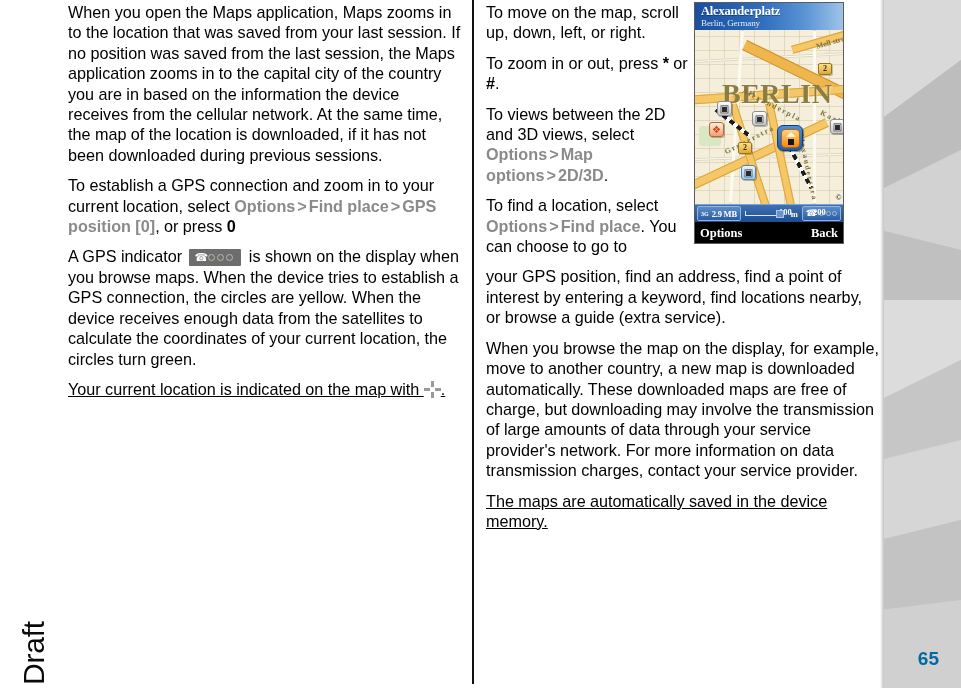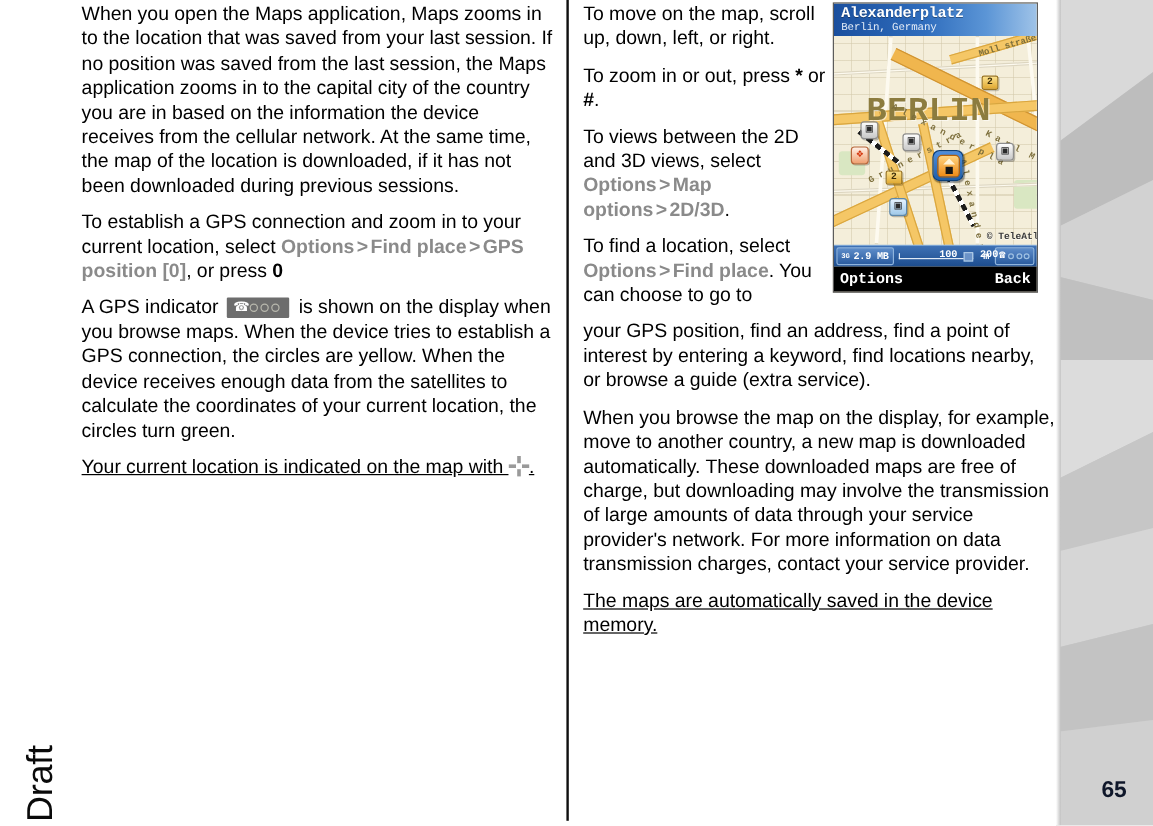--- a/index.html
+++ b/index.html
@@ -121,25 +121,25 @@
     display: block;
   }
   .loc-glyph .v { left: 7px;  top: 0;  width: 3px; height: 17px; }
   .loc-glyph .h { left: 0;  top: 7px;  width: 17px; height: 3px; }
   .loc-glyph .c { left: 6px; top: 6px; width: 5px; height: 5px; background:#fff; }
 
   
   .phone {
     position: absolute;
     left: 694px; top: 2px;
-    width: 171px; height: 242px;
+    width: 150px; height: 242px;
     border: 1px solid #5c5c5c;
     background: #f2ecd8;
     overflow: hidden;
-    font-family: Liberation Mono, monospace;
+    font-family: Liberation Serif, serif;
   }
   .phone-title {
     position: relative;
     height: 27px;
     background: linear-gradient(to right, #1a4f9e 0%, #2f6dbd 45%, #5b95d6 75%, #9fc3e8 100%);
     color: #ffffff;
     padding: 1px 5px 0 6px;
     overflow: hidden;
   }
   .phone-title .t1 {
@@ -372,21 +372,21 @@
     font-weight: bold;
     color: #101010;
     letter-spacing: -0.2px;
     white-space:nowrap;
   }
   .page-num {
     position:absolute;
     right: 22px; bottom: 18px;
     font-size: 19px;
     font-weight: bold;
-    color: #0f172a;
+    color: #0369a1;
   }
 </style>
 </head>
 <body>
 
 <div id="page">
 
   <div class="draft-gutter">
     <div class="draft-text">Draft</div>
   </div>

